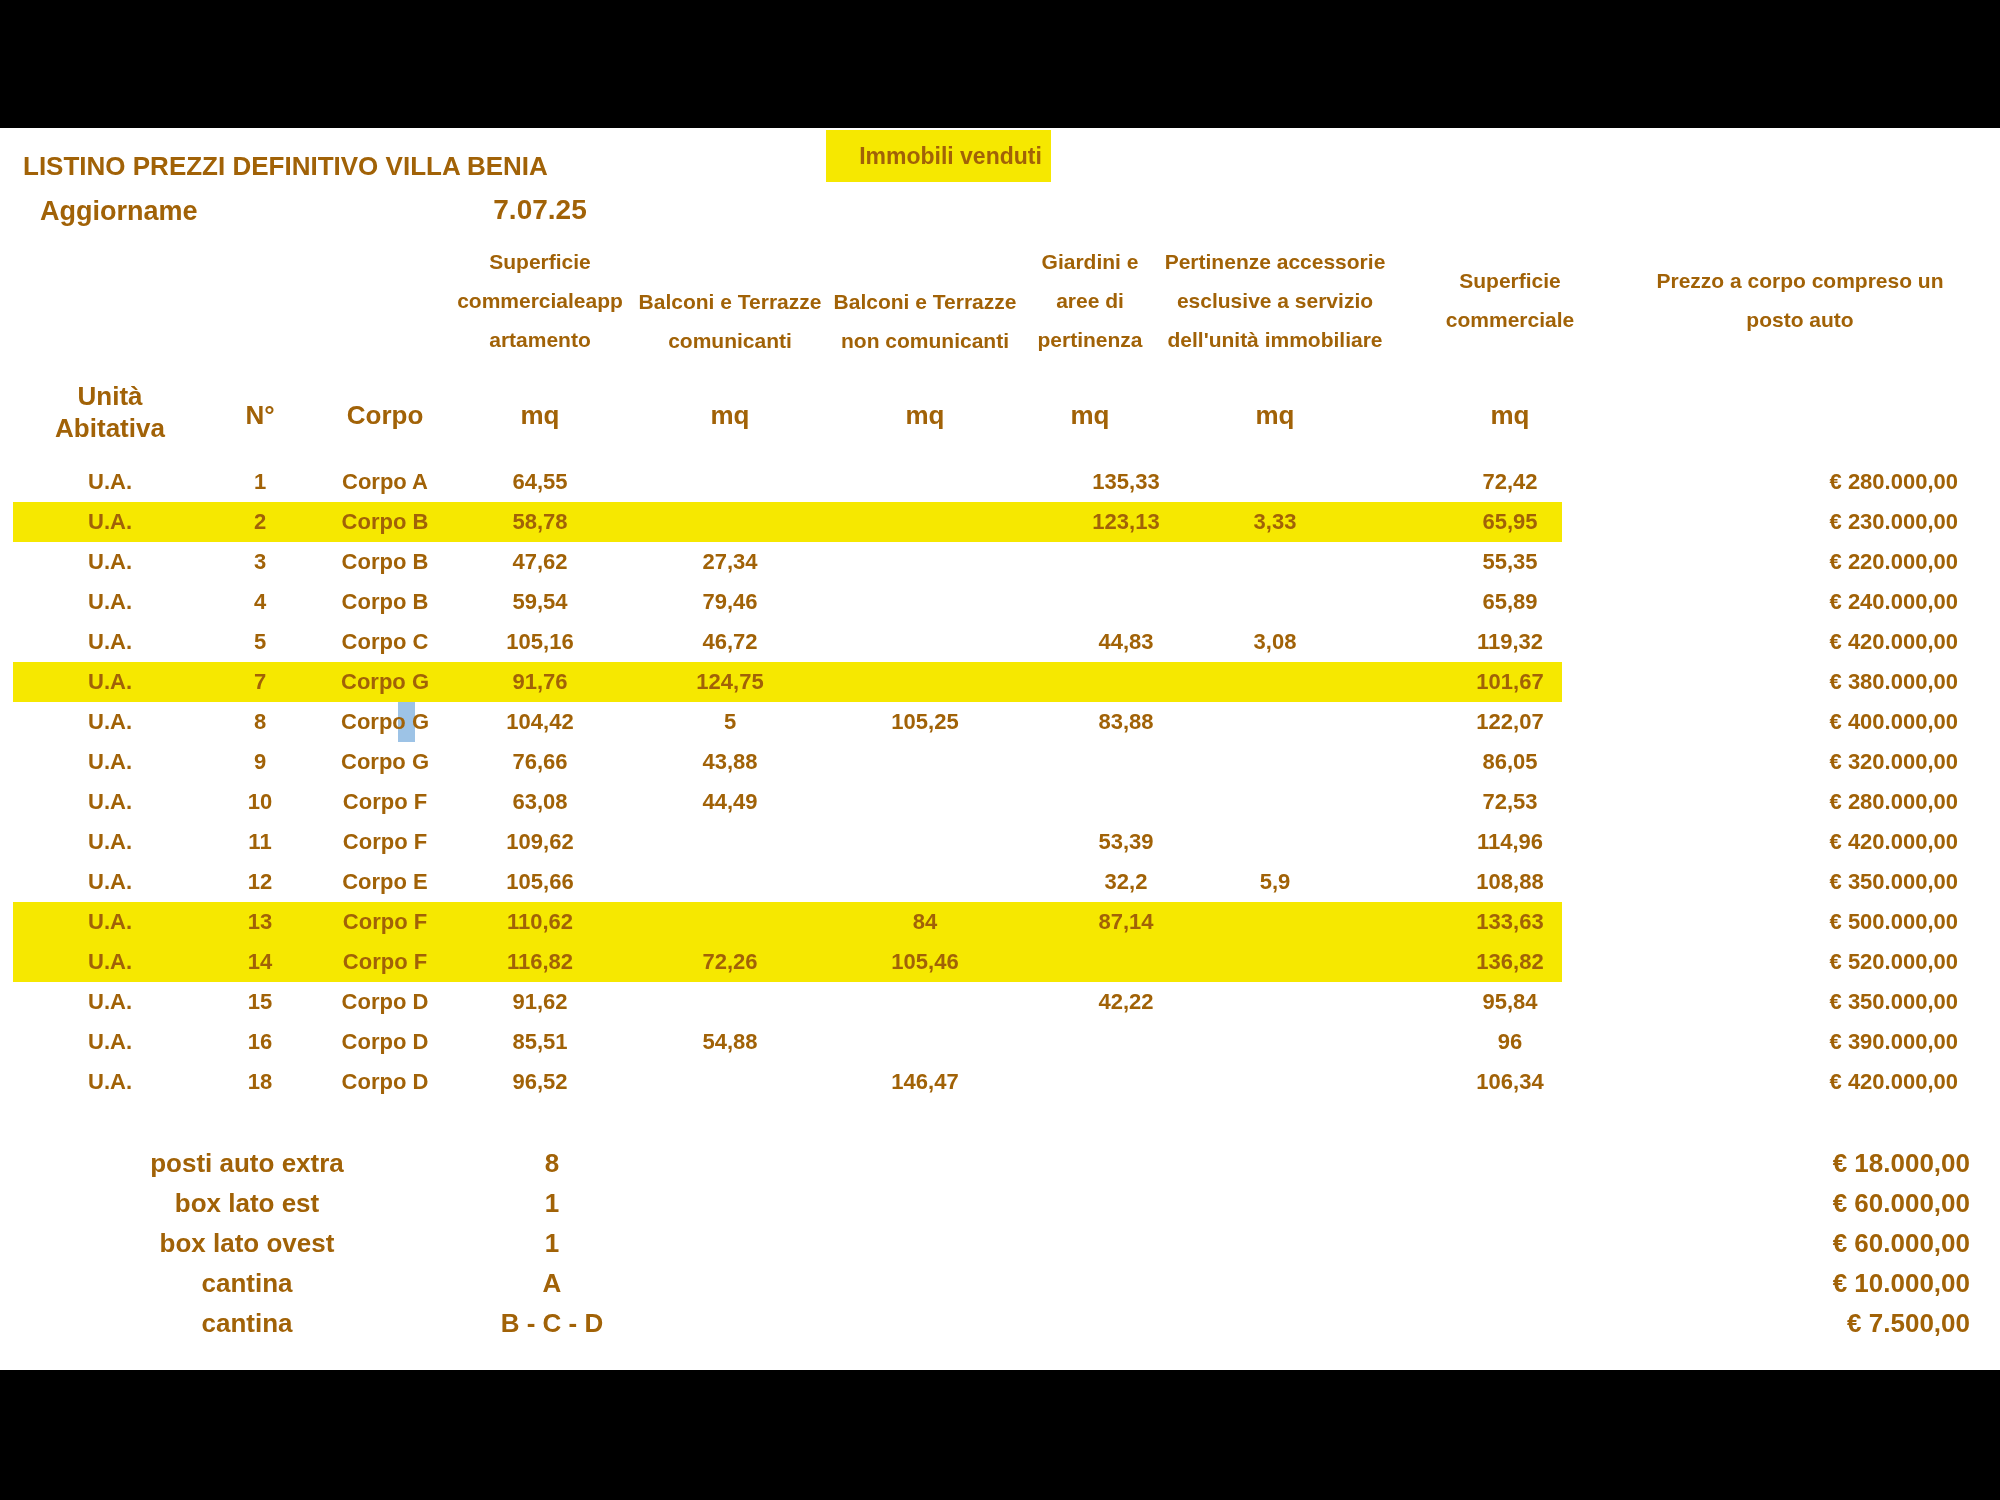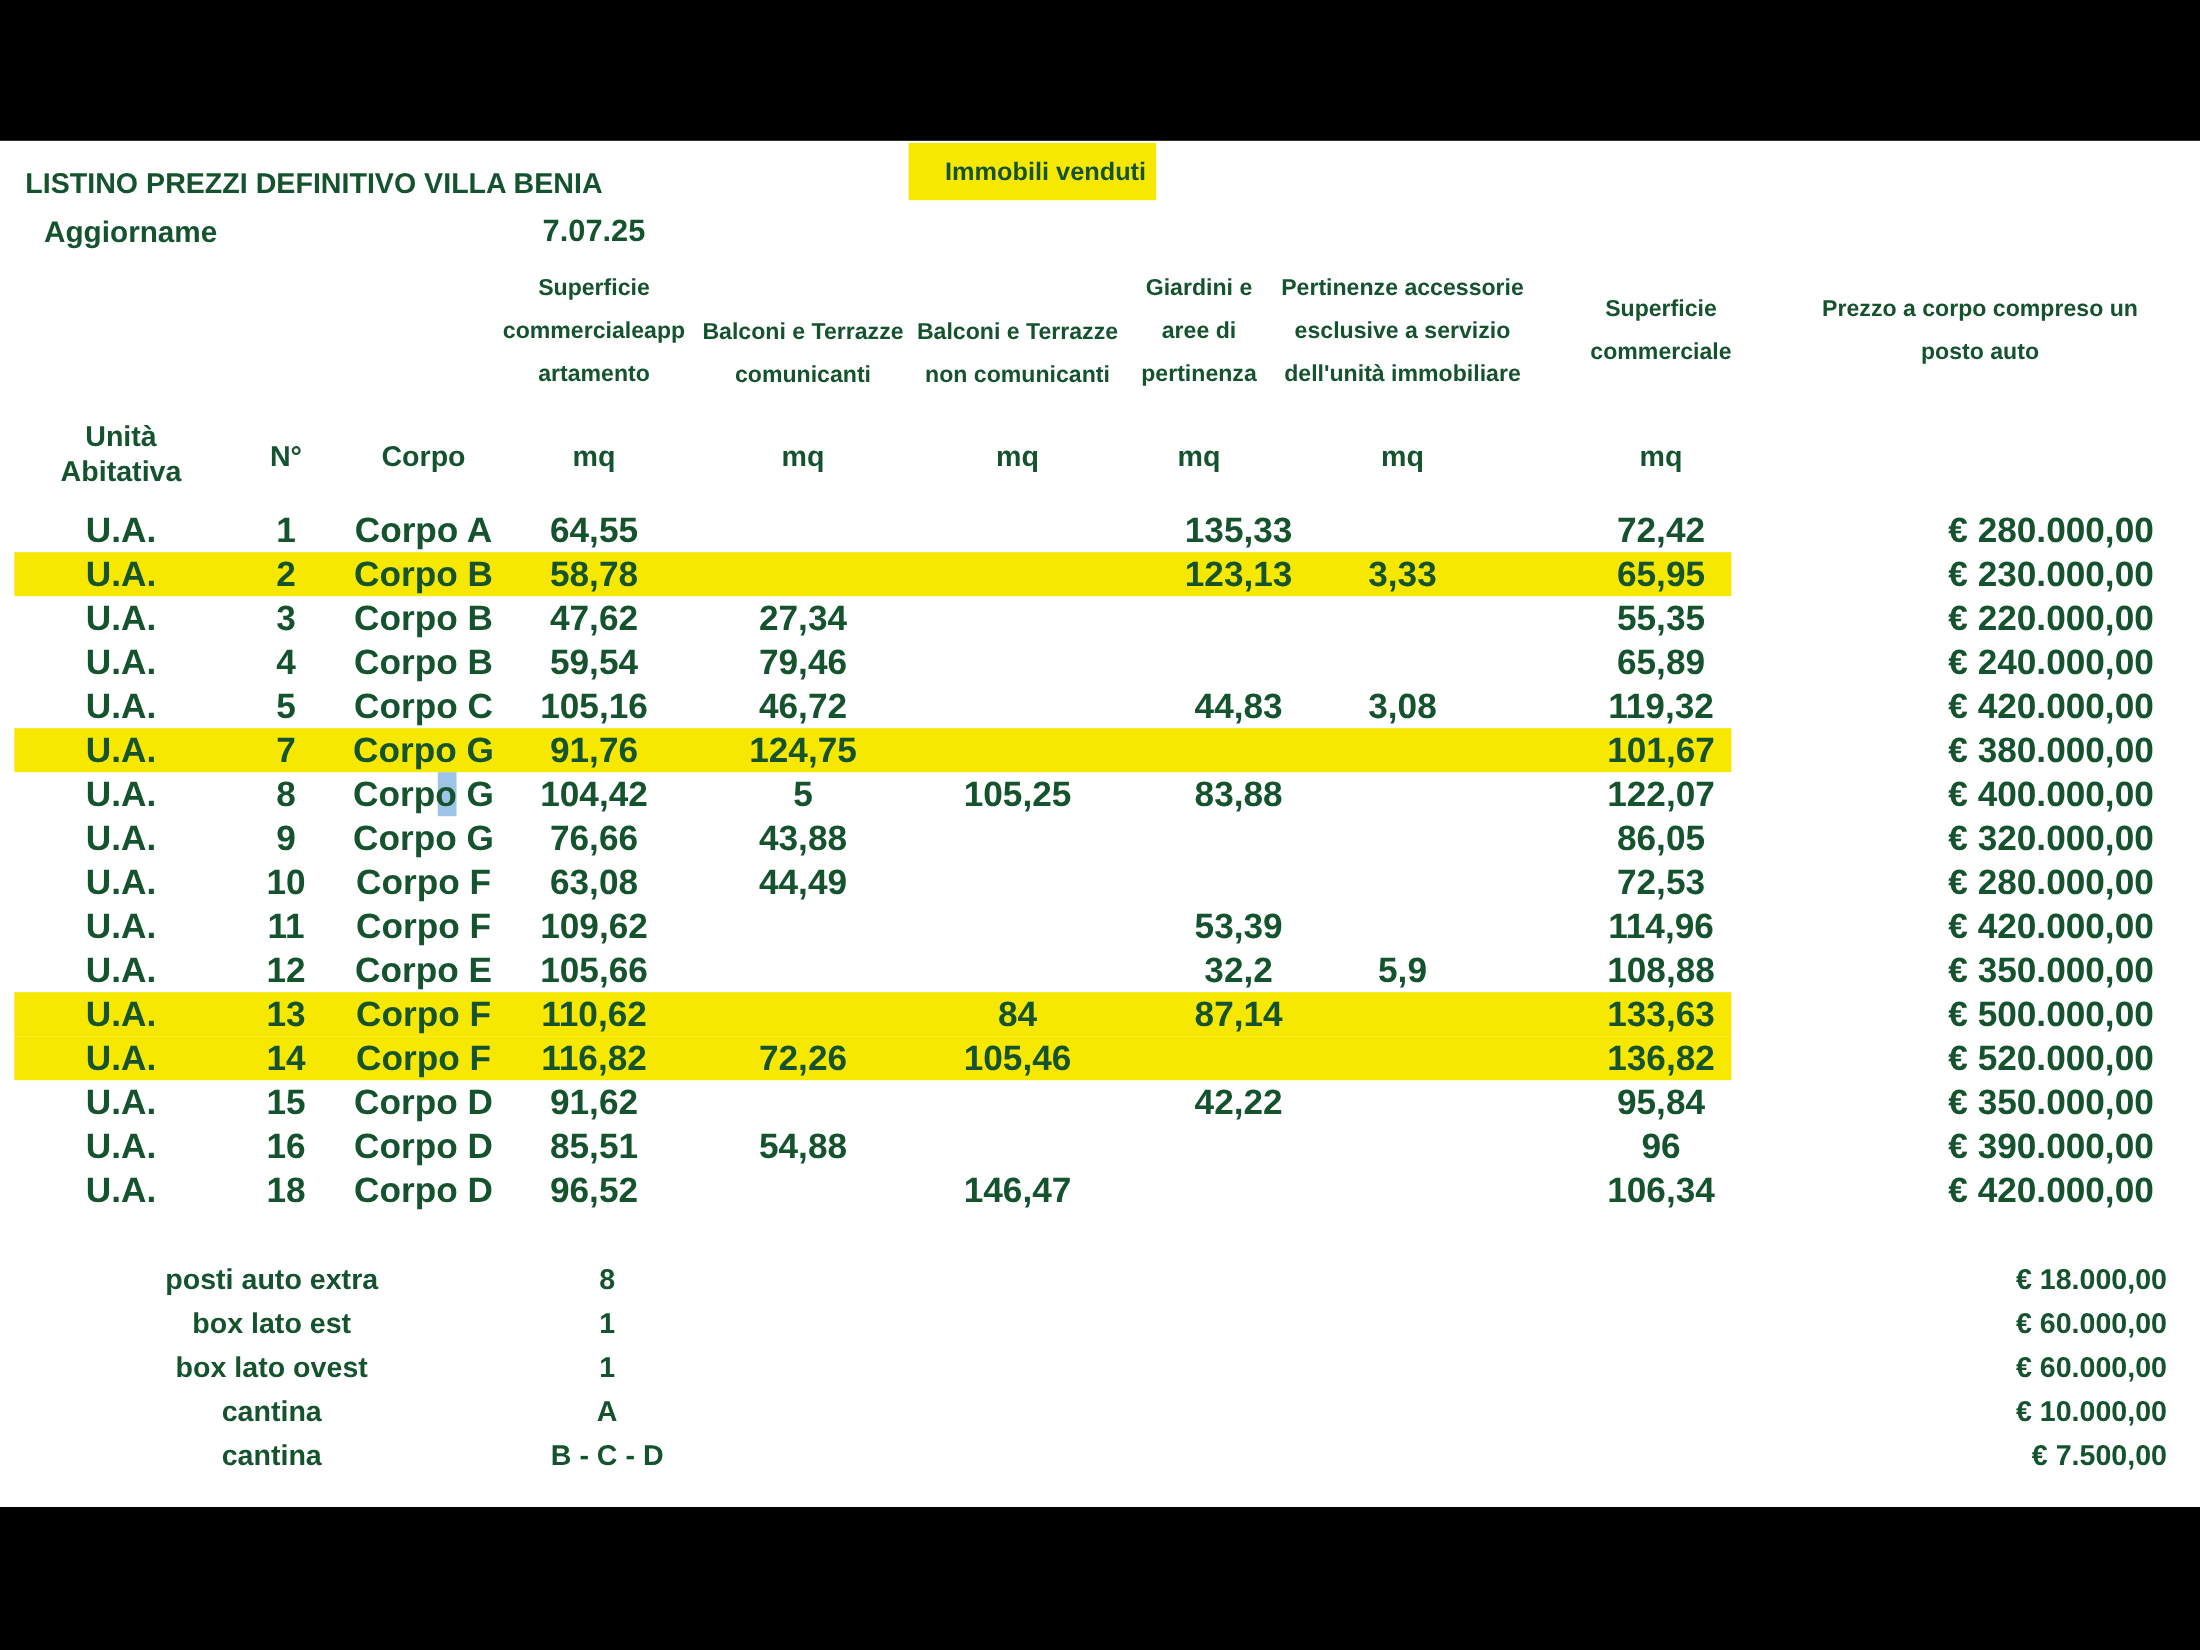--- a/index.html
+++ b/index.html
@@ -1,17 +1,17 @@
 <!DOCTYPE html>
 <html><head>
 <meta charset="utf-8">
 <style>
   html,body{margin:0;padding:0;background:#000;}
   .canvas{position:relative;width:2000px;height:1500px;background:#000;overflow:hidden;
-          font-family:"Liberation Sans",sans-serif;font-weight:700;color:#14532d;}
+          font-family:"Liberation Sans",sans-serif;font-weight:700;color:#a16207;}
   .paper{position:absolute;left:0;top:128px;width:2000px;height:1242px;background:#ffffff;}
 
   .abs{position:absolute;}
   .title{left:23px;top:22px;width:700px;font-size:26px;line-height:32px;text-align:left;}
   .badge{left:826px;top:2px;width:201px;height:52px;background:#f6e800;
          display:flex;align-items:center;justify-content:center;font-size:23px;padding-left:24px;}
   .upd-label{left:40px;top:65px;width:300px;font-size:27px;line-height:36px;}
   .upd-date{left:440px;top:63px;width:200px;font-size:28px;line-height:38px;text-align:center;}
 
   .hcell{top:112px;height:120px;display:flex;flex-direction:column;justify-content:center;
@@ -31,21 +31,21 @@
   .th-n{left:220px;width:80px;}
   .th-corpo{left:315px;width:140px;}
   .th-mq1{left:440px;width:200px;}
   .th-mq2{left:630px;width:200px;}
   .th-mq3{left:825px;width:200px;}
   .th-mq4{left:990px;width:200px;}
   .th-mq5{left:1175px;width:200px;}
   .th-mq6{left:1410px;width:200px;}
 
   .table-body,.extras-body{position:absolute;left:0;top:0;width:100%;height:100%;}
-  .row{position:absolute;left:0;width:1596px;height:40px;font-size:32px;line-height:40px;padding-left:12px;}
+  .row{position:absolute;left:0;width:1596px;height:40px;font-size:22px;line-height:40px;}
   .row.hl::before{content:'';position:absolute;left:13px;right:34px;top:0;bottom:0;background:#f6e800;}
   .cell{position:absolute;top:0;height:40px;text-align:center;z-index:1;white-space:nowrap;}
   .c-ua{left:30px;width:160px;}
   .c-n{left:220px;width:80px;}
   .c-corpo{left:315px;width:140px;}
   .c-supapp{left:440px;width:200px;}
   .c-balcom{left:630px;width:200px;}
   .c-balnon{left:825px;width:200px;}
   .c-giard{left:1026px;width:200px;text-align:center;}
   .c-pert{left:1175px;width:200px;}

